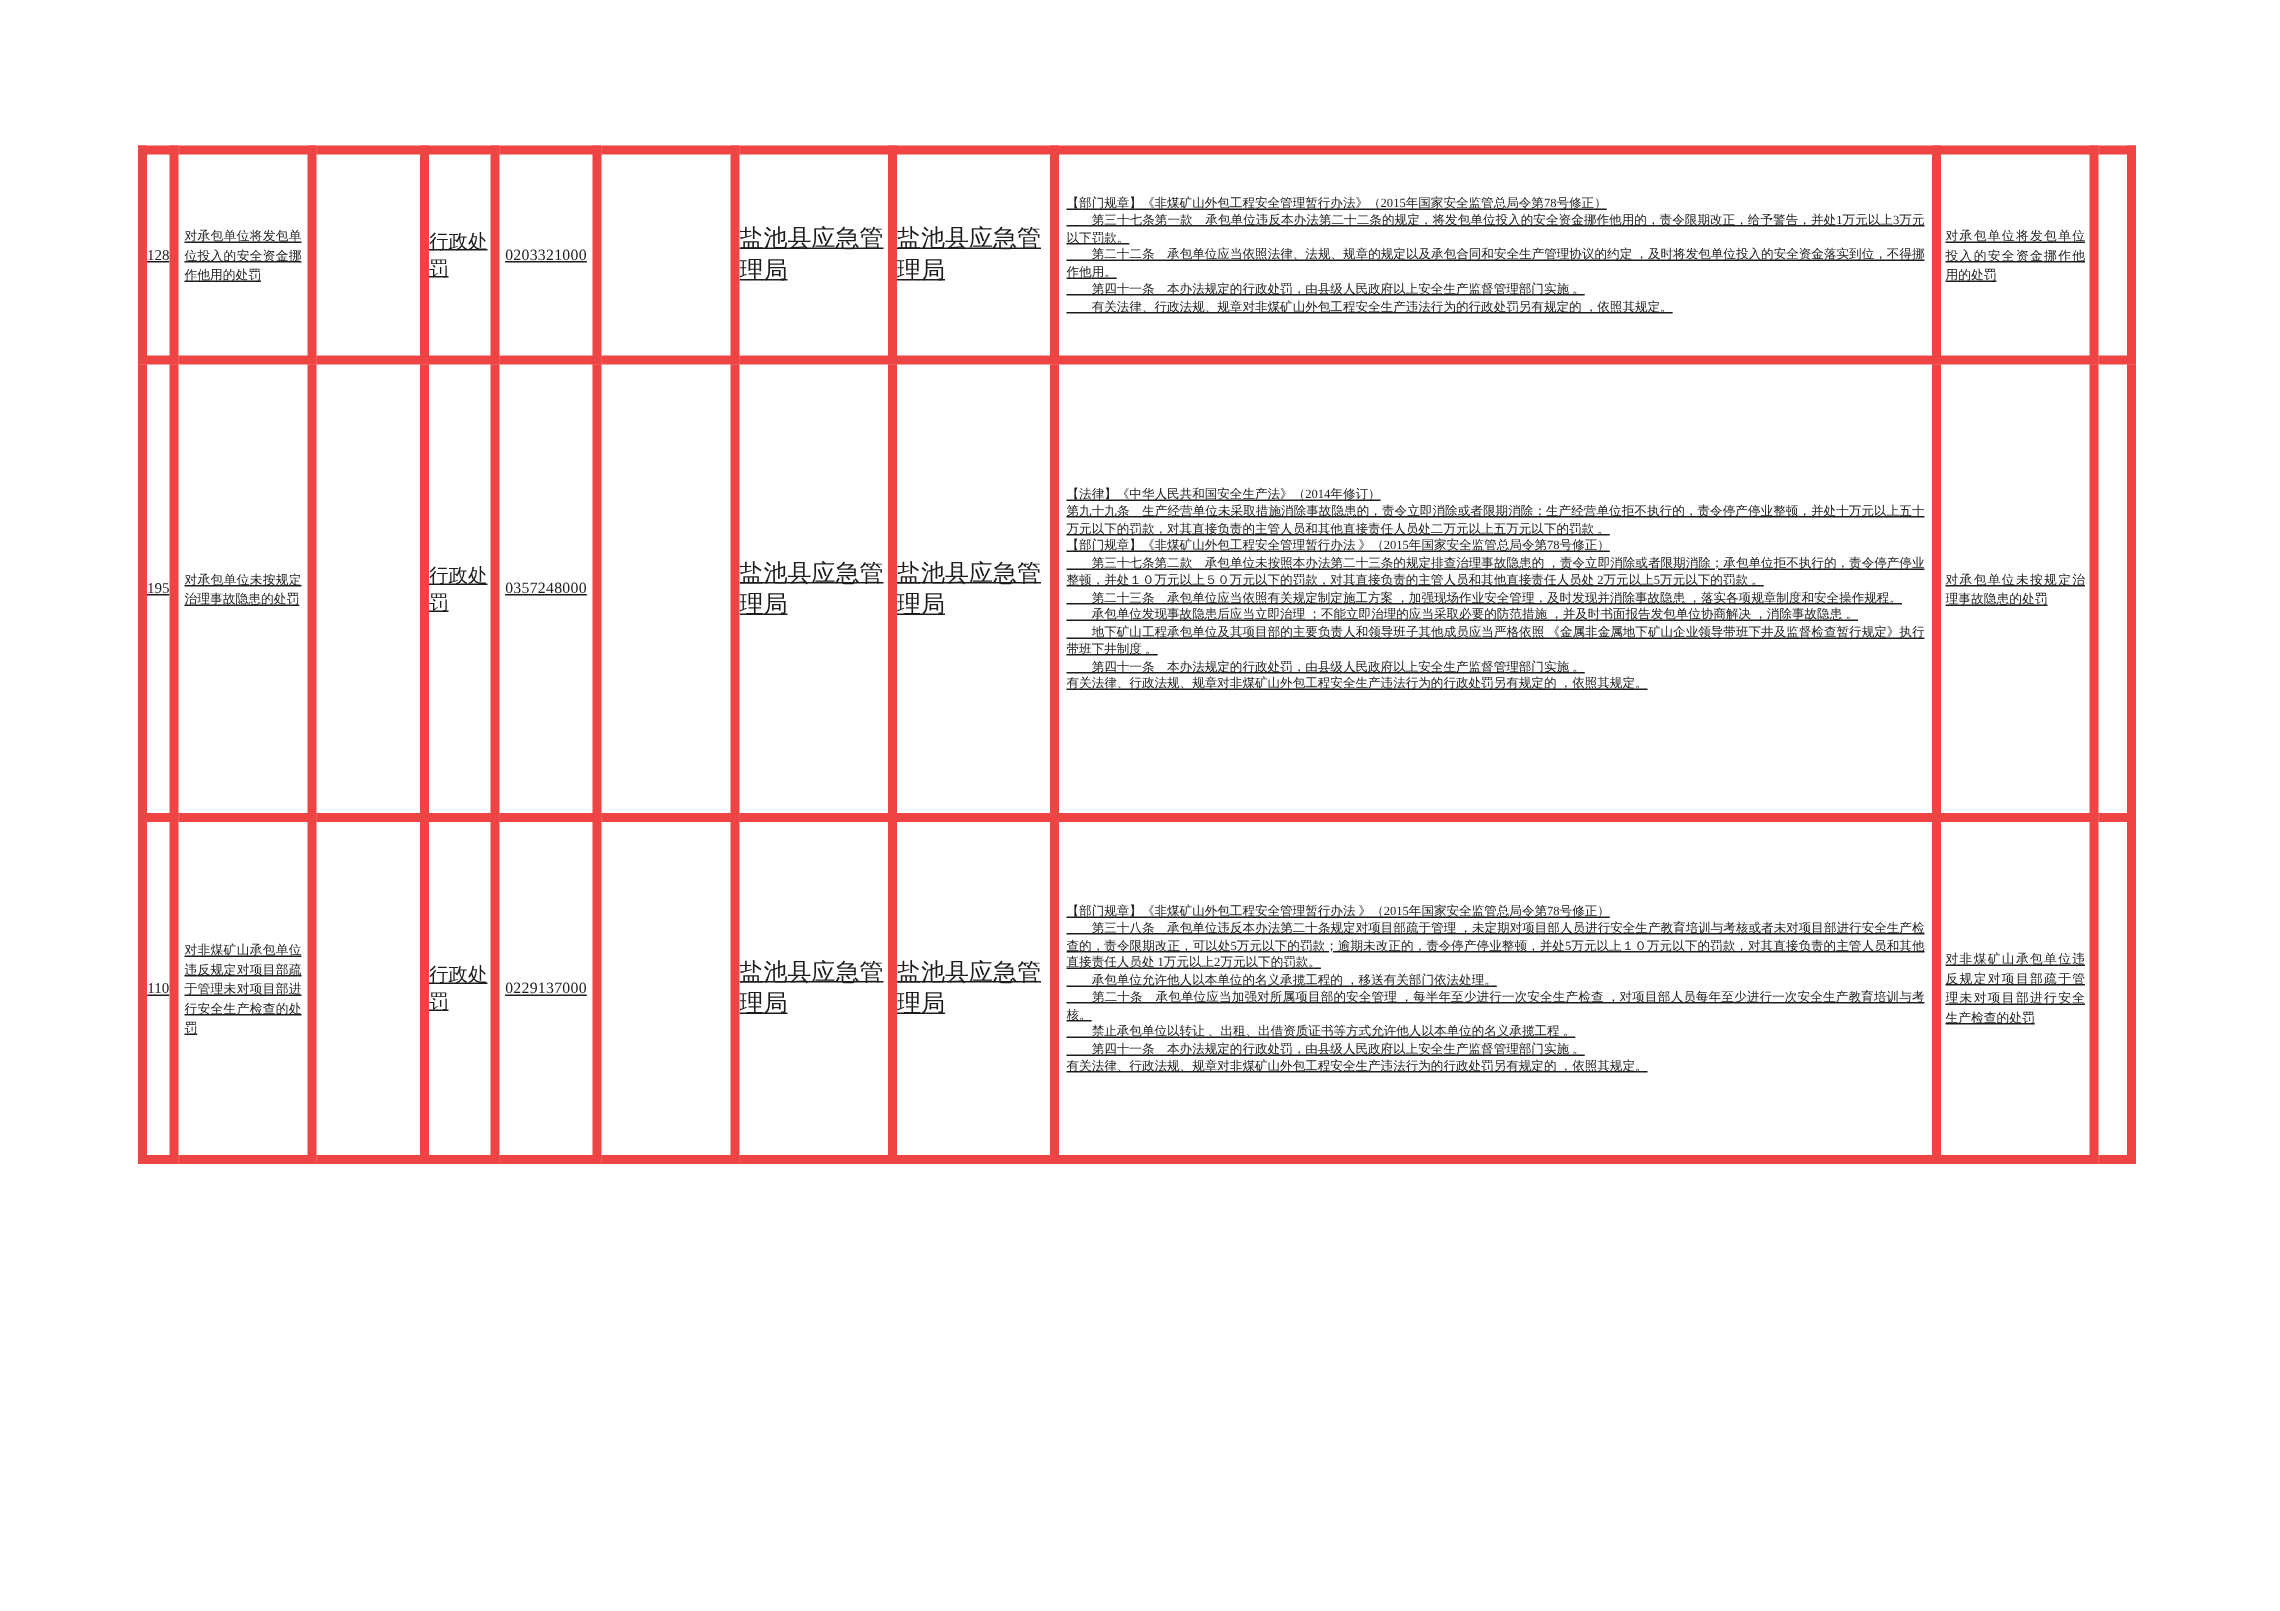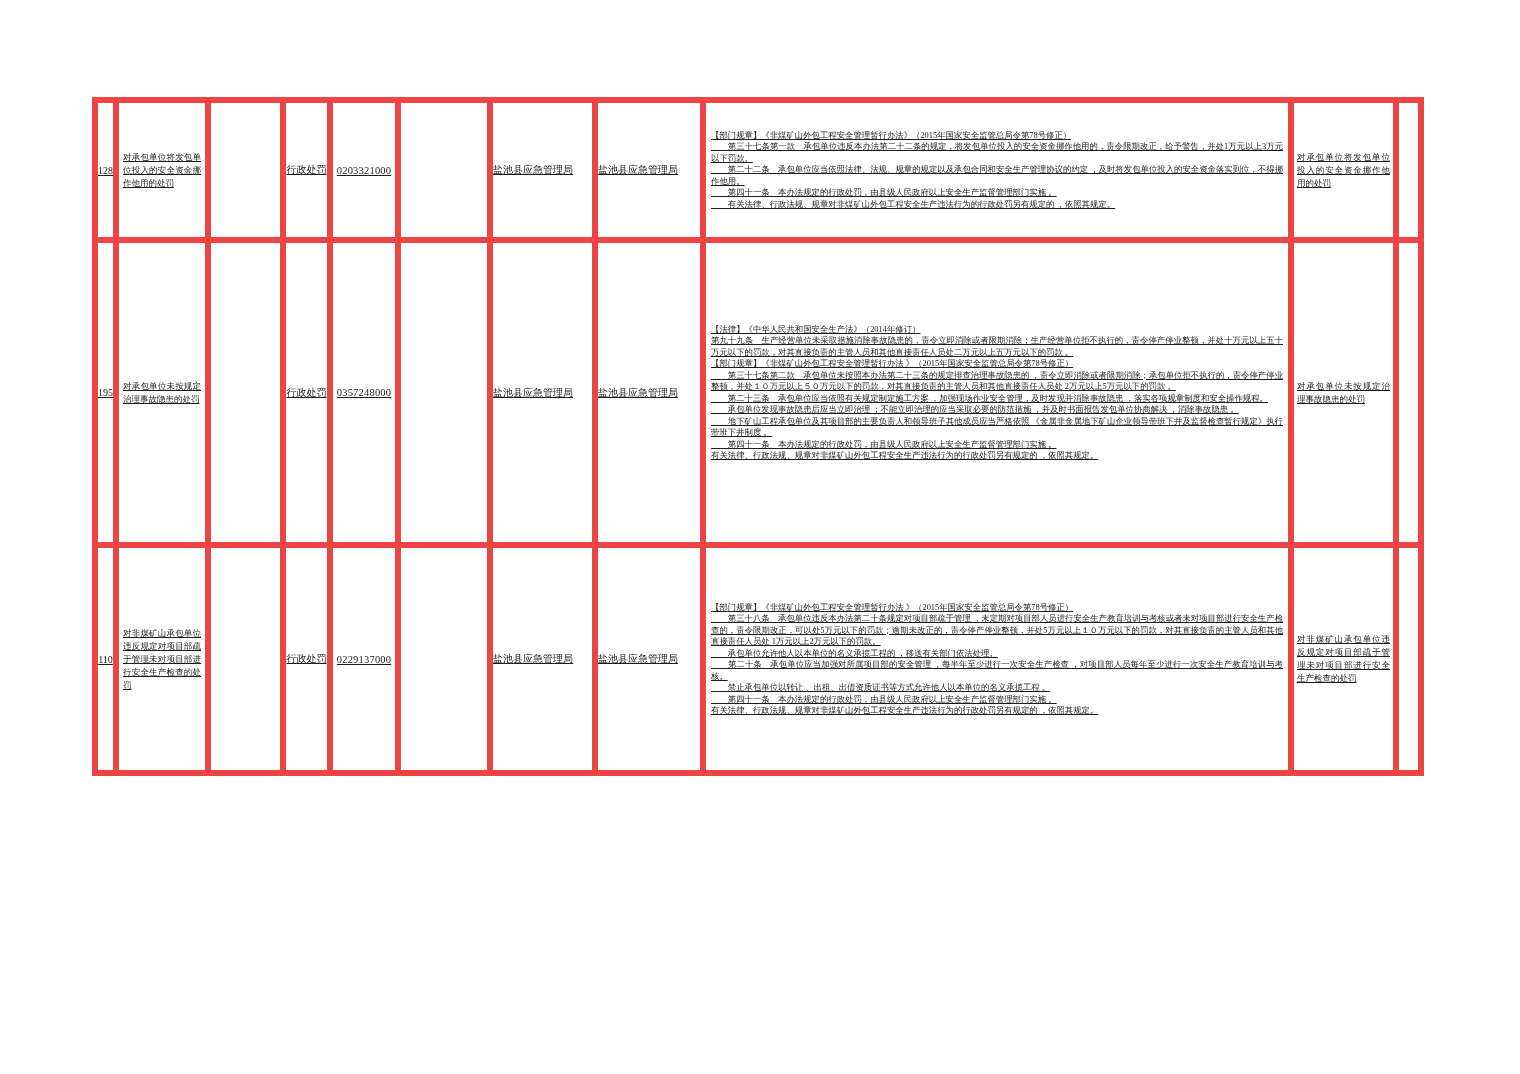--- a/index.html
+++ b/index.html
@@ -43,30 +43,29 @@
     text-align: center;
     font-size: 10px;
   }
   td.c-name .inner {
     padding: 2px 4px;
     font-size: 8.5px;
     line-height: 13px;
     text-align: justify;
   }
   td.c-type {
-    text-align: center;
-    font-size: 10px;
+    font-size: 13px;
   }
   td.c-code {
     text-align: center;
     font-size: 10.5px;
     letter-spacing: 0.2px;
   }
   td.c-org {
-    font-size: 10px;
+    font-size: 16px;
     padding: 2px 3px;
     text-align: left;
   }
   td.c-legal .inner {
     padding: 2px 5px;
     font-size: 8.4px;
     line-height: 11.5px;
     white-space: pre-wrap;
     text-align: justify;
   }

